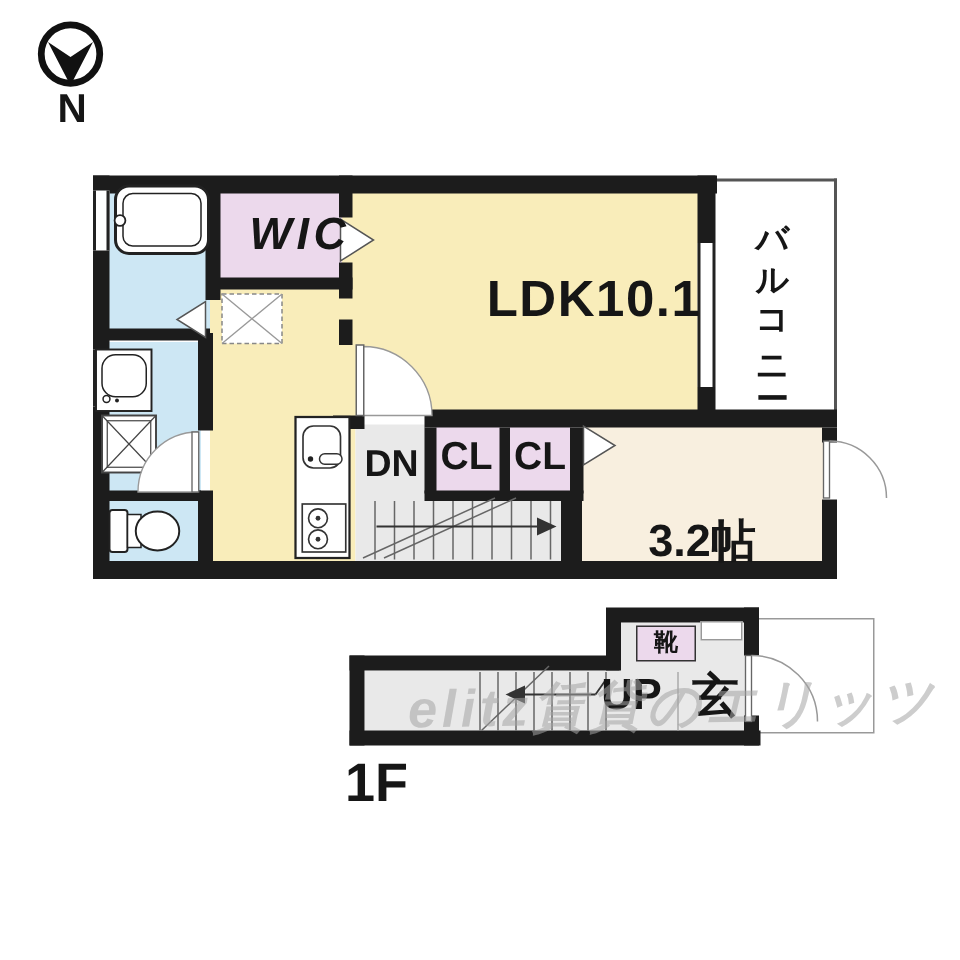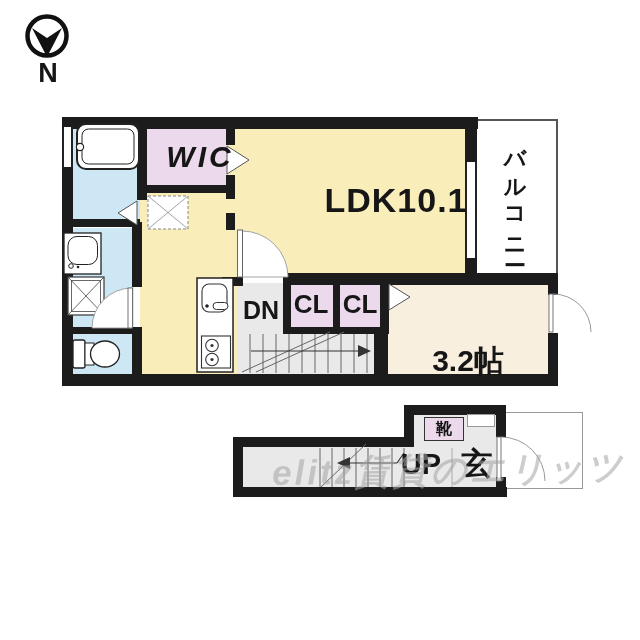--- a/index.html
+++ b/index.html
@@ -205,16 +205,17 @@
   <div class="label vert" style="left:515px;top:196px;font-size:22px;">バルコニー</div>
   <div class="label" style="left:311px;top:304px;font-size:26px;">CL</div>
   <div class="label" style="left:360px;top:304px;font-size:26px;">CL</div>
   <div class="label" style="left:261px;top:310px;font-size:25px;">DN</div>
   <div class="label" style="left:468px;top:345px;font-size:30px;margin-top:16px;">3.2帖</div>
 
   <div class="label" style="left:421px;top:464px;font-size:29px;">UP</div>
   <div class="label" style="left:477px;top:464px;font-size:31px;">玄</div>
   <div class="label" style="left:444px;top:429px;font-size:16px;">靴</div>
 
+  <div class="corner-label" style="left:230px;top:501px;font-size:36px;">1F</div>
 
   <div class="wm" style="left:272px;top:447px;font-size:35px;">elitz賃貸のエリッツ</div>
 
 </div>
 
 </body></html>

